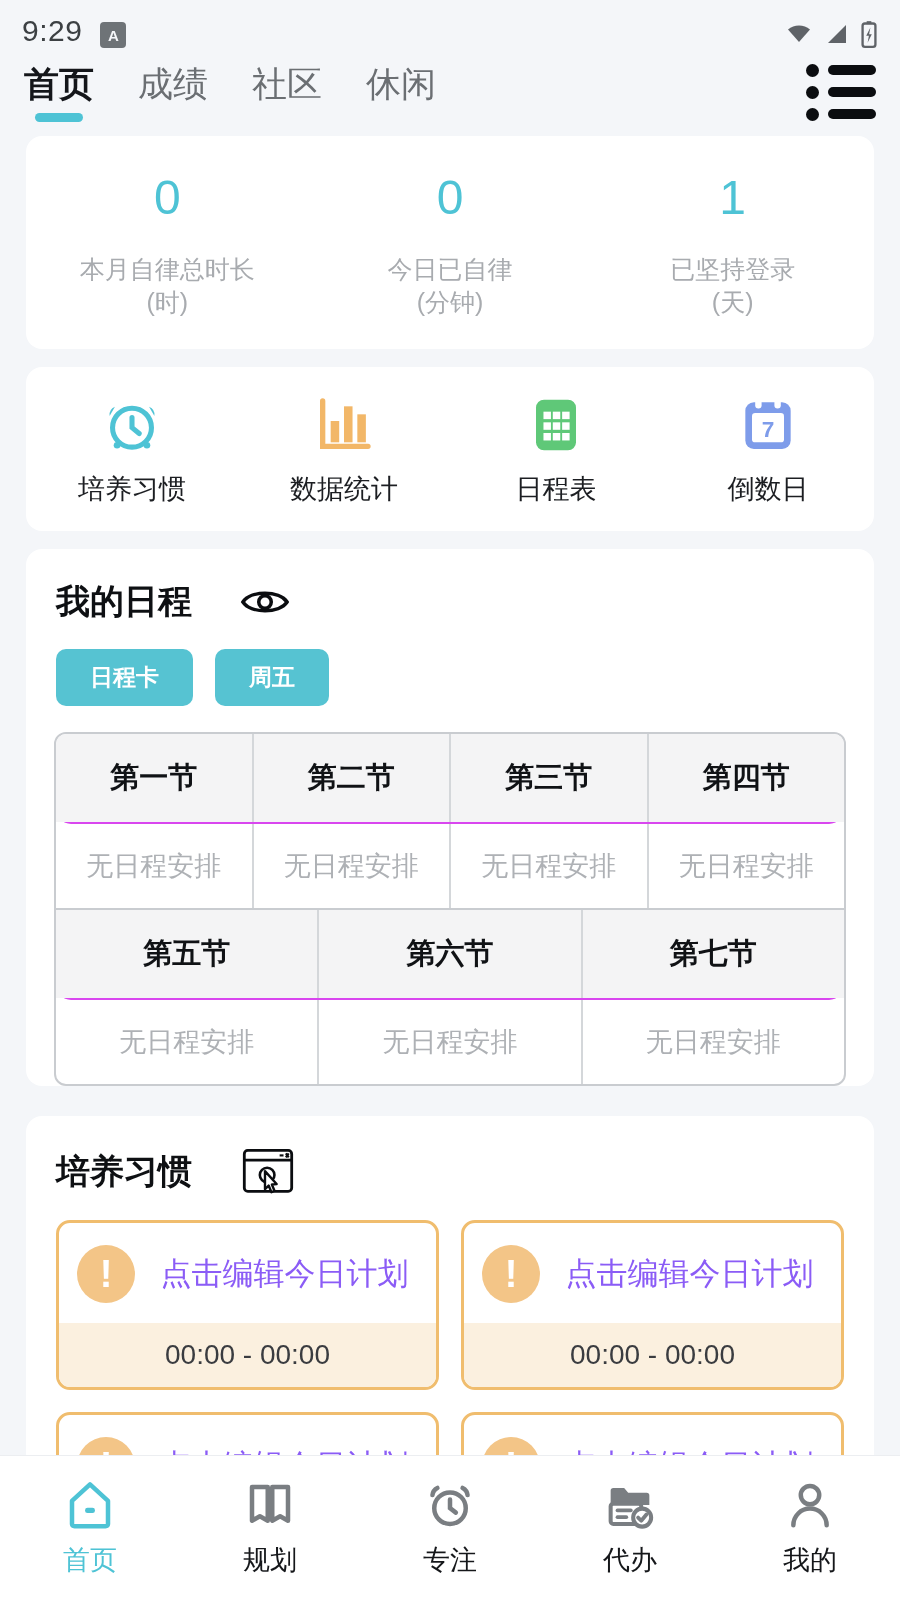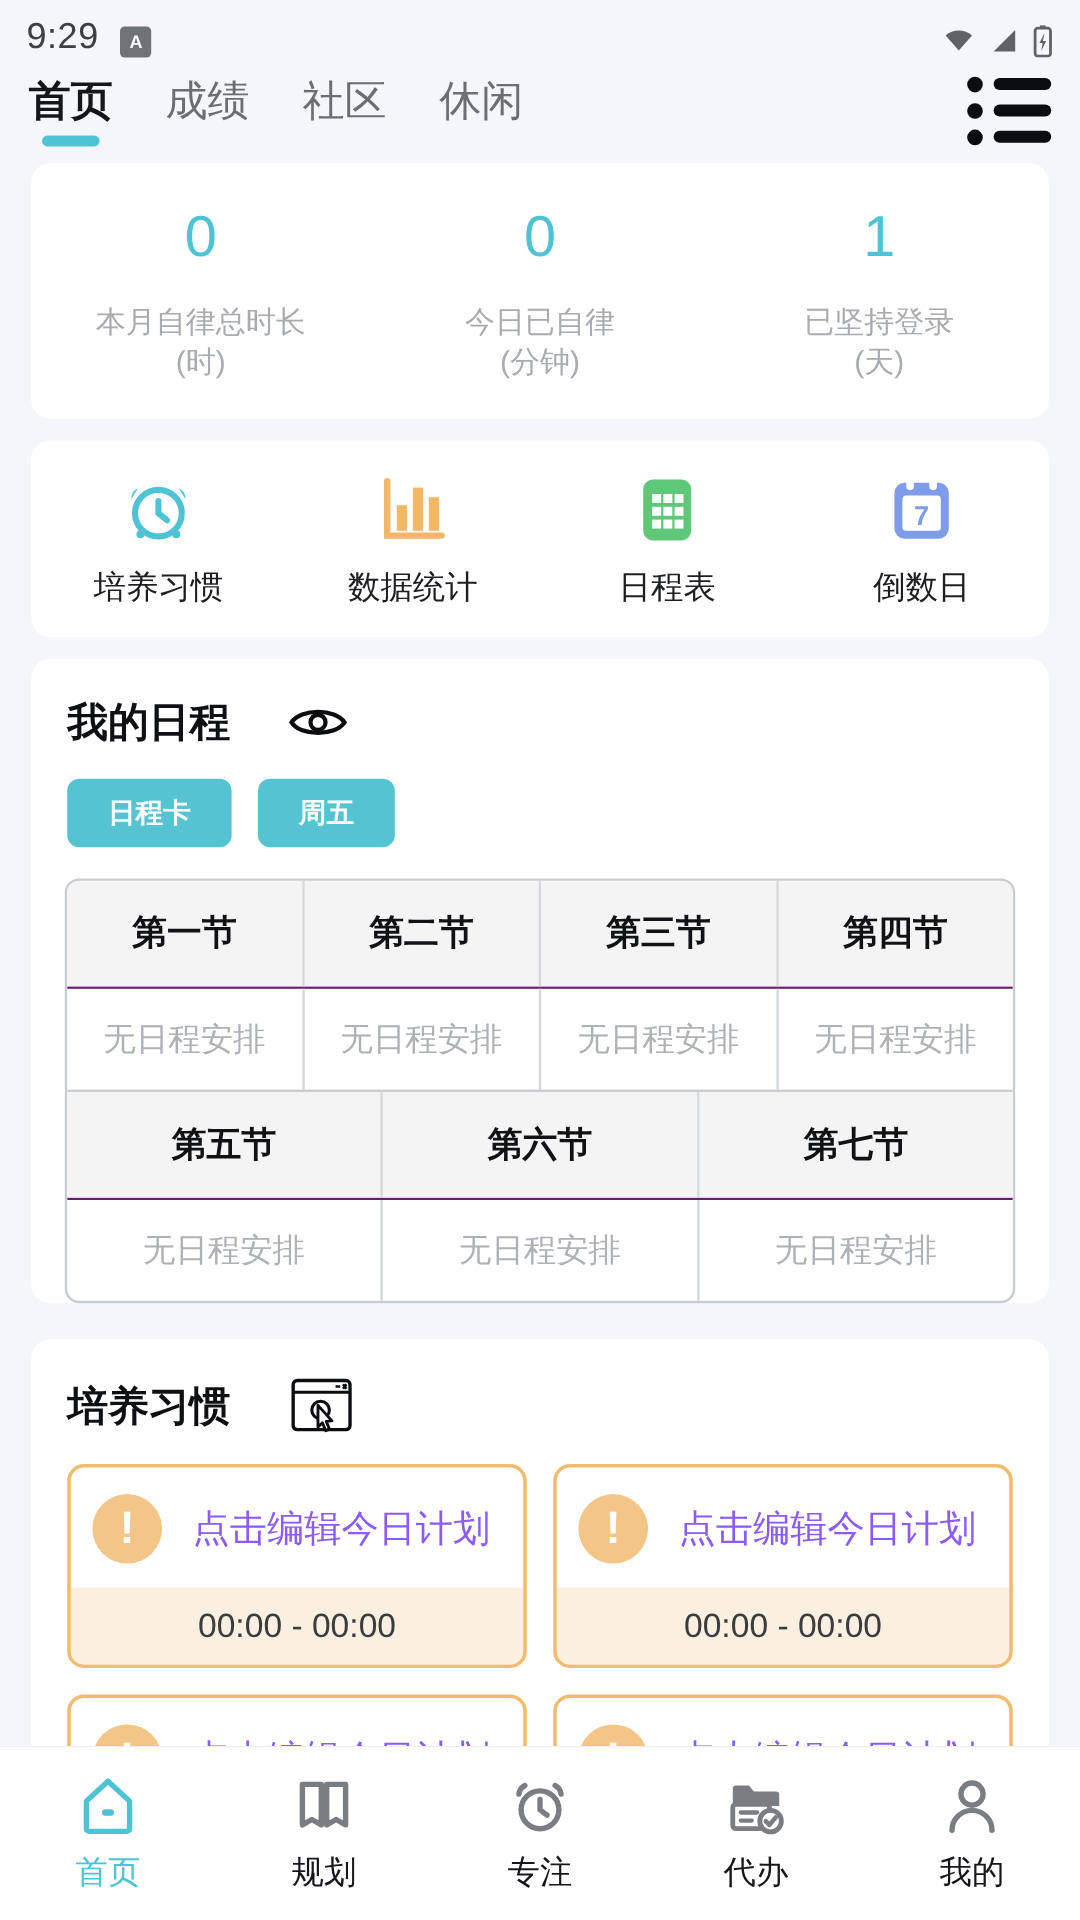--- a/index.html
+++ b/index.html
@@ -75,21 +75,21 @@
     overflow:hidden;
   }
   .trow{ display:flex; }
   .trow.head .cell{ background:#F4F4F5; font-weight:bold; color:#101215; font-size:29px; }
   .cell{
     flex:1; text-align:center; padding:24px 4px;
     border-right:2px solid #D4D7DA; font-size:27px; color:#AEB1B5;
     display:flex; align-items:center; justify-content:center;
   }
   .cell:last-child{ border-right:none; }
-  .trow.head{ border-bottom:2px solid #701a75; }
+  .trow.head{ border-bottom:2px solid #d946ef;border-radius:15px; }
   .trow.body{ border-bottom:2px solid #C9CCD0; }
   .trow.body:last-child{ border-bottom:none; }
 
   
   .habits-card{ padding-bottom:0; }
   .habit-grid{
     display:grid; grid-template-columns:1fr 1fr; gap:22px;
     padding:22px 30px 0;
   }
   .habit{

